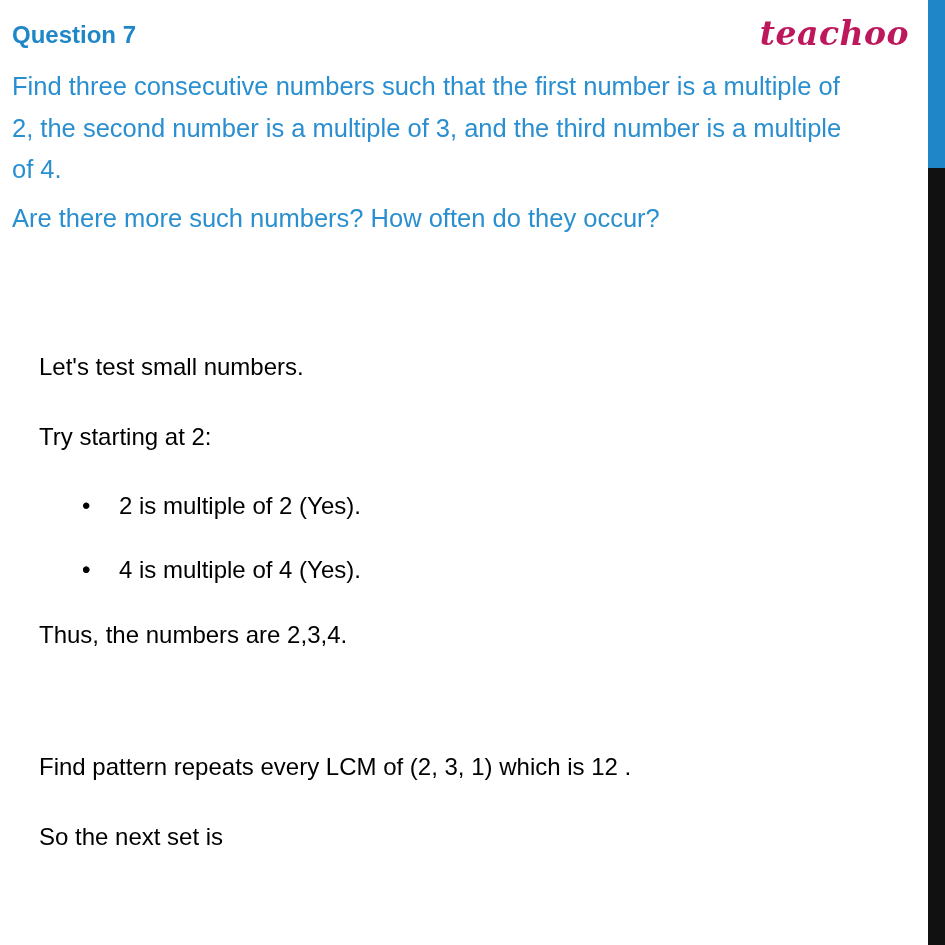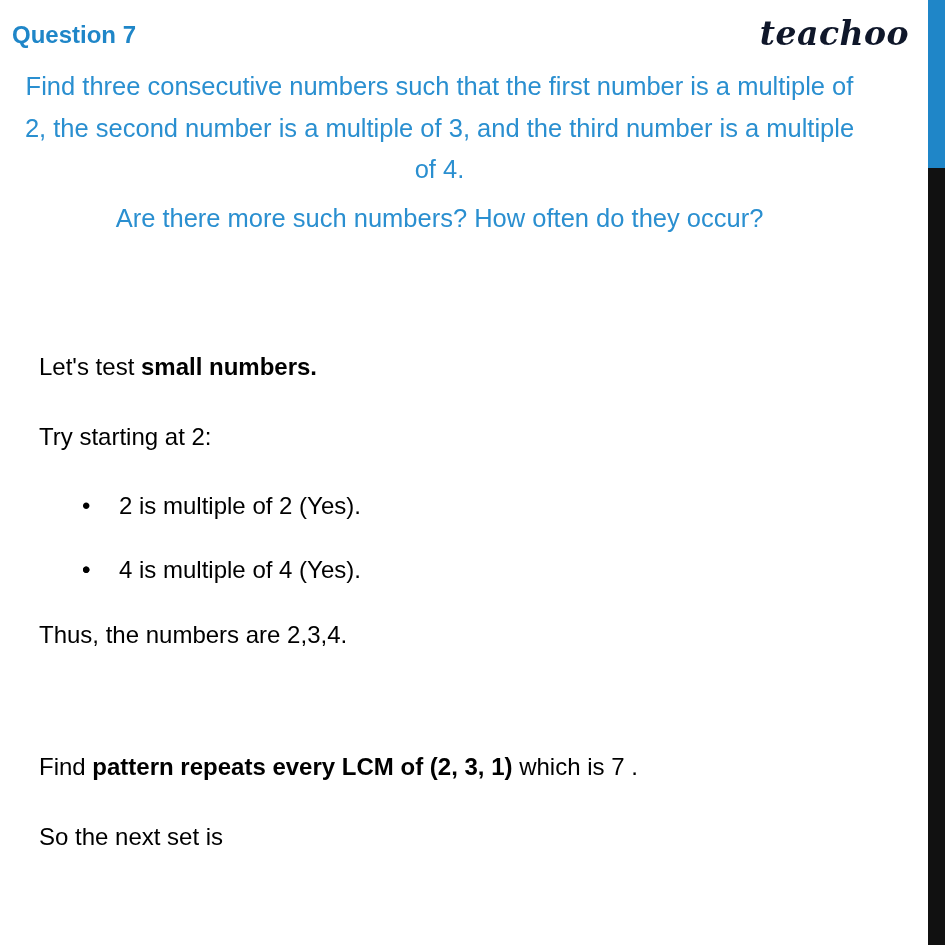--- a/index.html
+++ b/index.html
@@ -37,21 +37,21 @@
     background: #111111;
   }
   .brand {
     position: absolute;
     top: 14px;
     right: 36px;
     font-family: "DejaVu Serif", serif;
     font-style: italic;
     font-weight: bold;
     font-size: 33px;
-    color: #0f172a;
+    color: #be185d;
     letter-spacing: 0.5px;
   }
   .content {
     position: absolute;
     left: 12px;
     top: 22px;
     width: 870px;
   }
   .q-title {
     color: #1f86c8;
@@ -59,21 +59,20 @@
     font-size: 24px;
     line-height: 1.1;
     margin: 0 0 18px 0;
   }
   .q-body {
     color: #2a8fd0;
     font-size: 25.5px;
     line-height: 1.62;
     margin: 0;
     max-width: 855px;
-    text-align: center;
   }
   .q-body .sub {
     display: block;
     margin-top: 8px;
   }
   .solution {
     position: absolute;
     left: 39px;
     top: 352px;
     width: 860px;
@@ -101,21 +100,21 @@
     position: absolute;
     left: 43px;
     top: 0;
     font-size: 24px;
     line-height: 1.2;
   }
   .spacer {
     height: 62px;
   }
   b, strong {
-    font-weight: bold;
+    font-weight: normal;
   }
 </style>
 </head>
 <body>
 
 <div class="page">
 
   <div class="edge-bar top"></div>
   <div class="edge-bar bottom"></div>
 
@@ -151,19 +150,19 @@
         <span class="dot">•</span>
         <span>4 is multiple of 4 (Yes).</span>
       </li>
     </ul>
 
     <p class="sol-line">Thus, the numbers are 2,3,4.</p>
 
     <div class="spacer"></div>
 
     <p class="sol-line">
-      <span>Find </span><b>pattern repeats every LCM of (2, 3, 1)</b><span> which is 7 .</span>
+      <span>Find </span><b>pattern repeats every LCM of (2, 3, 1)</b><span> which is 12 .</span>
     </p>
 
     <p class="sol-line">So the next set is</p>
 
   </div>
 </div>
 
 </body></html>

